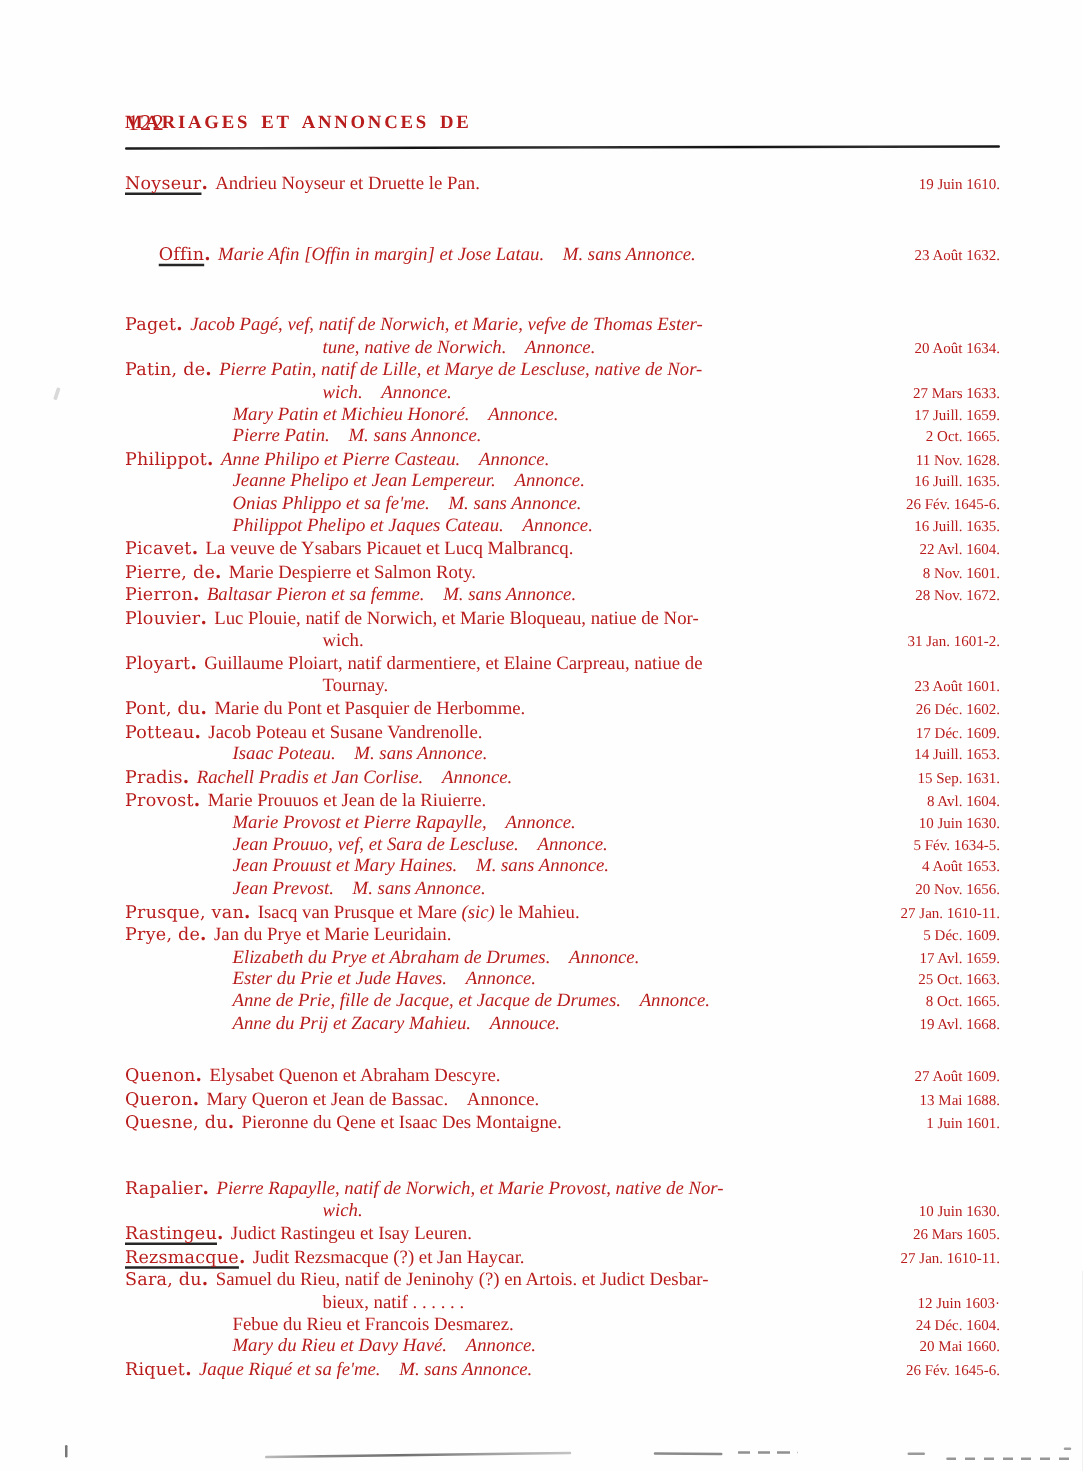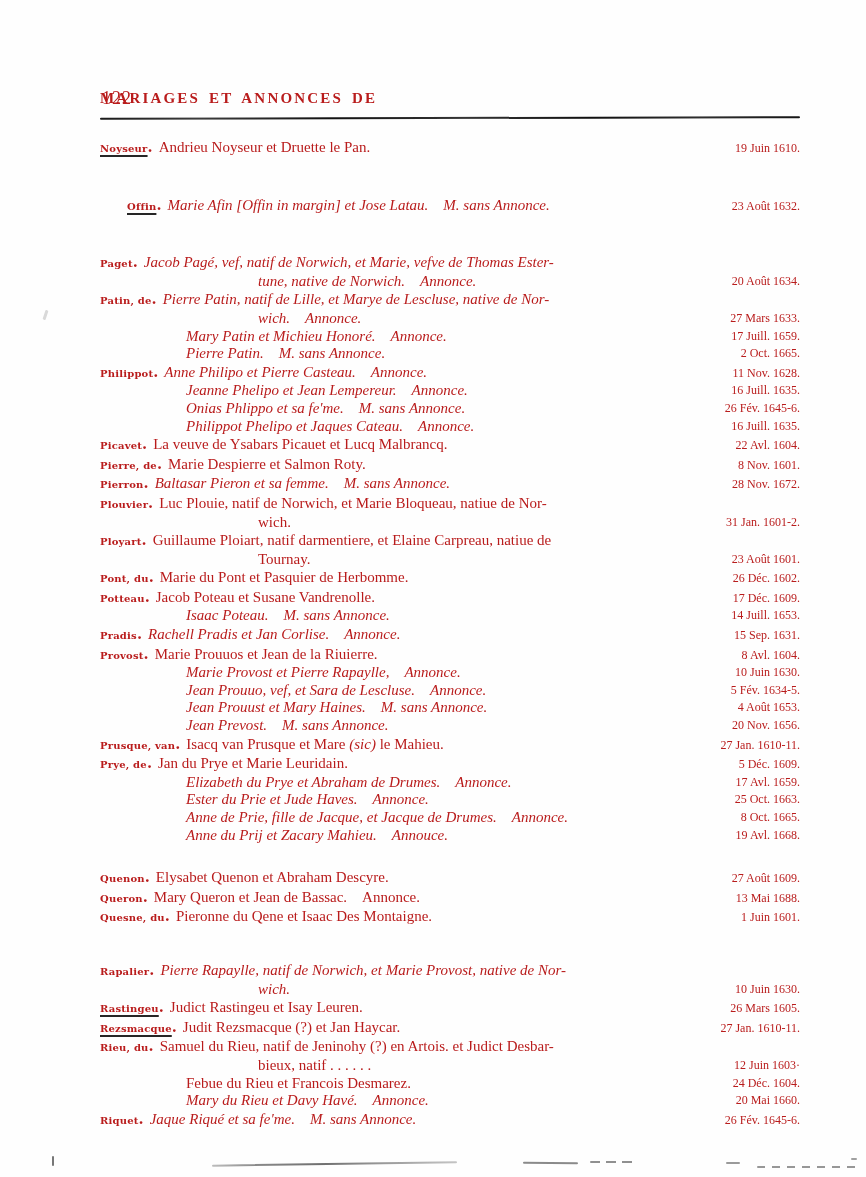--- a/index.html
+++ b/index.html
@@ -41,23 +41,23 @@
   .etext{flex:1 1 auto;min-width:0;}
   .edate{
     flex:0 0 auto;margin-left:6px;
     white-space:nowrap;text-align:right;min-width:112px;
     font-size:12px;
   }
   .eline{white-space:nowrap;}
   .eline.wrap{padding-left:158px;}
   .eline.sub{padding-left:86px;}
   .headword{
-    font-weight:700;
+    font-weight:400;
     font-family:"DejaVu Serif","Liberation Serif",serif;
-    font-size:10px;
+    font-size:14px;
     letter-spacing:0.2px;
   }
   .headword.u{
     text-decoration:underline;
     text-decoration-thickness:1.6px;
     text-underline-offset:3px;
     text-decoration-color:#262626;
   }
   .hp{font-weight:700;font-family:"DejaVu Serif","Liberation Serif",serif;font-size:14.6px;margin-right:6px;}
   .it{font-style:italic;}
@@ -304,21 +304,21 @@
           <div class="edate">26 Mars 1605.</div>
         </div>
         <div class="entry">
           <div class="etext">
             <div class="eline"><span class="headword u">Rezsmacque</span><span class="hp">.</span><span class="ro">Judit Rezsmacque (?) et Jan Haycar.</span></div>
           </div>
           <div class="edate">27 Jan. 1610-11.</div>
         </div>
         <div class="entry">
           <div class="etext">
-            <div class="eline"><span class="headword">Rieu, du</span><span class="hp">.</span><span class="ro">Samuel du Rieu, natif de Jeninohy (?) en Artois. et Judict Desbar-</span></div>
+            <div class="eline"><span class="headword">Sara, du</span><span class="hp">.</span><span class="ro">Samuel du Rieu, natif de Jeninohy (?) en Artois. et Judict Desbar-</span></div>
             <div class="eline wrap"><span class="ro">bieux, natif . . . . . .</span></div>
           </div>
           <div class="edate">12 Juin 1603·</div>
         </div>
         <div class="entry">
           <div class="etext">
             <div class="eline sub"><span class="ro">Febue du Rieu et Francois Desmarez.</span></div>
           </div>
           <div class="edate">24 Déc. 1604.</div>
         </div>

